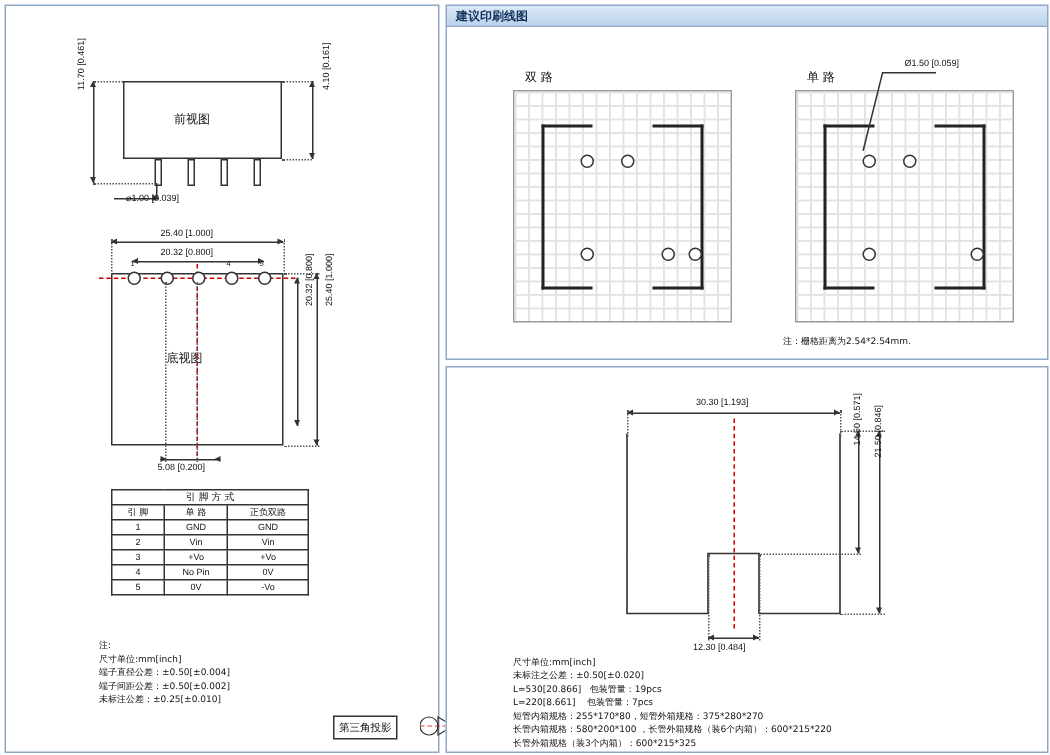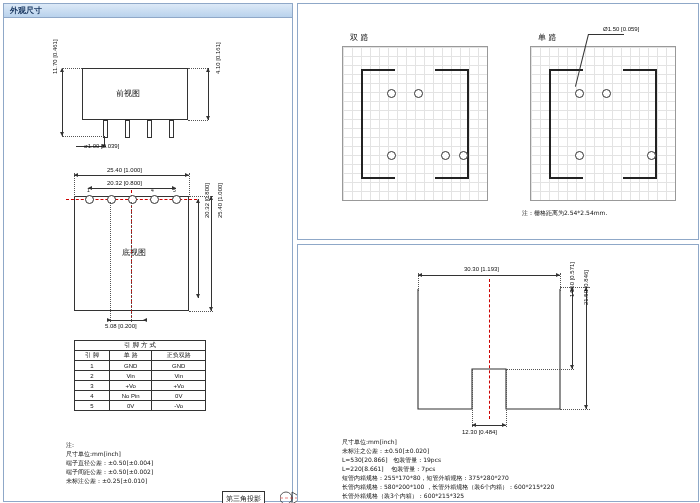--- a/index.html
+++ b/index.html
@@ -73,21 +73,20 @@
 
   .projbox{position:absolute;border:1px solid #333;background:#fff;
     font-size:7px;height:14px;line-height:14px;padding:0 3px;}
   .projsym{position:absolute;}
   .footnote{position:absolute;font-size:6px;}
 </style>
 </head>
 <body>
 
 <div class="panel" id="left-panel">
-  <div class="panel-head cn">外观尺寸</div>
   <div class="panel-body">
 
     <div class="box" style="left:78px;top:50px;width:106px;height:52px;"></div>
     <div class="lbl cn" style="left:112px;top:70px;font-size:8px;">前视图</div>
 
     <div class="pin" style="left:99px;top:102px;width:3px;height:16px;"></div>
     <div class="pin" style="left:121px;top:102px;width:3px;height:16px;"></div>
     <div class="pin" style="left:143px;top:102px;width:3px;height:16px;"></div>
     <div class="pin" style="left:165px;top:102px;width:3px;height:16px;"></div>
 
@@ -106,21 +105,21 @@
     <div class="lbl" style="left:211px;top:56px;transform:rotate(-90deg);transform-origin:left top;font-size:6px;">4.10 [0.161]</div>
 
     <div class="dimh" style="left:72px;top:128px;width:30px;"></div>
     <div class="arrowR" style="left:98px;top:126px;"></div>
     <div class="linev" style="left:100px;top:118px;height:10px;"></div>
     <div class="lbl" style="left:80px;top:124px;font-size:6px;">
       <span>⌀</span><span>1.00 [0.039]</span>
     </div>
 
     <div class="box" style="left:70px;top:178px;width:115px;height:115px;"></div>
-    <div class="lbl cn" style="left:118px;top:229px;font-size:8px;">底视图</div>
+    <div class="lbl cn" style="left:107px;top:229px;font-size:8px;">底视图</div>
 
     <div class="center-red" style="left:62px;top:181px;width:131px;"></div>
     <div class="center-redv" style="left:127px;top:172px;height:128px;"></div>
 
     <div class="hole" style="left:81px;top:177px;width:7px;height:7px;"></div>
     <div class="hole" style="left:103px;top:177px;width:7px;height:7px;"></div>
     <div class="hole" style="left:124px;top:177px;width:7px;height:7px;"></div>
     <div class="hole" style="left:146px;top:177px;width:7px;height:7px;"></div>
     <div class="hole" style="left:168px;top:177px;width:7px;height:7px;"></div>
 
@@ -208,20 +207,21 @@
     <div class="projbox cn" style="left:218px;top:473px;">第三角投影</div>
     <svg class="projsym" style="left:276px;top:471px;" width="24" height="18" viewBox="0 0 24 18">
       <circle cx="6" cy="9" r="6" fill="none" stroke="#333" stroke-width="0.8"></circle>
       <polygon points="12,3 22,9 12,15" fill="none" stroke="#333" stroke-width="0.8"></polygon>
       <line x1="0" y1="9" x2="24" y2="9" stroke="#c00" stroke-width="0.5" stroke-dasharray="3,2"></line>
     </svg>
   </div>
 </div>
 
 <div class="panel" id="right-top-panel">
+  <div class="panel-head cn">建议印刷线图</div>
   <div class="panel-body">
 
     <div class="lbl cn" style="left:52px;top:28px;font-size:8px;">双 路</div>
     <div class="lbl cn" style="left:240px;top:28px;font-size:8px;">单 路</div>
 
     <div class="pcbwrap" style="left:44px;top:42px;width:144px;height:153px;">
       <div class="grid"></div>
 
       <div class="thick" style="left:18px;top:22px;width:2px;height:110px;"></div>
       <div class="thick" style="left:124px;top:22px;width:2px;height:110px;"></div>

